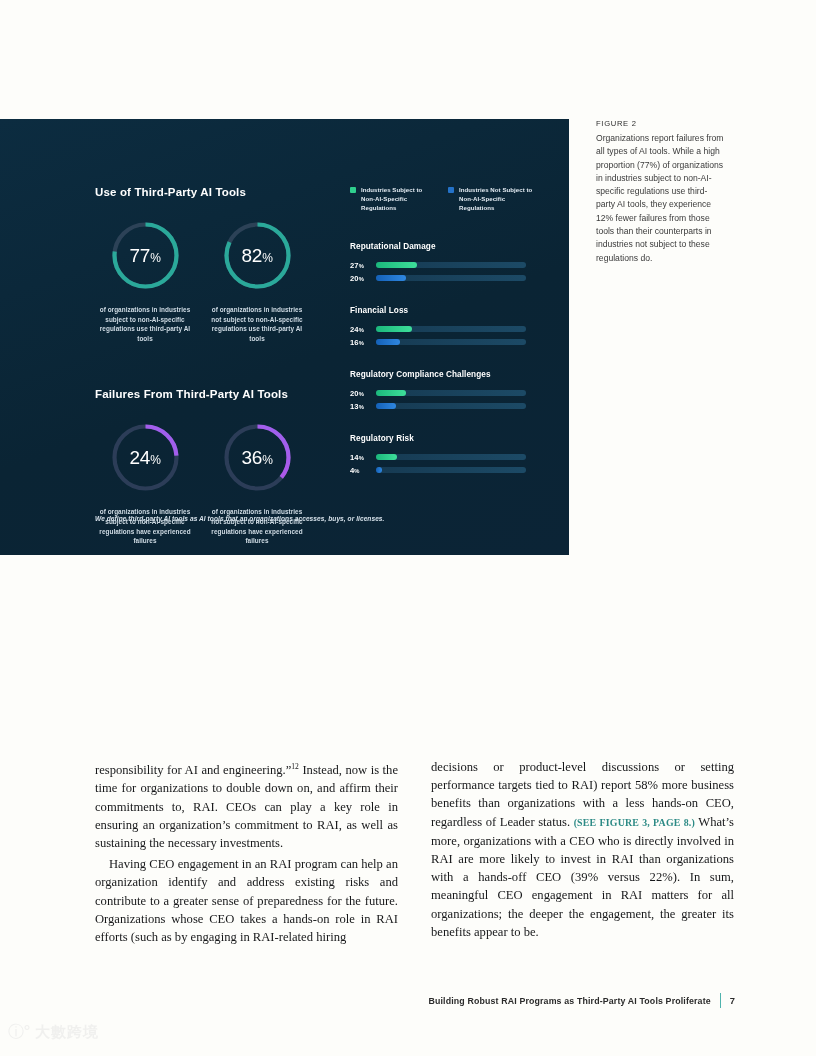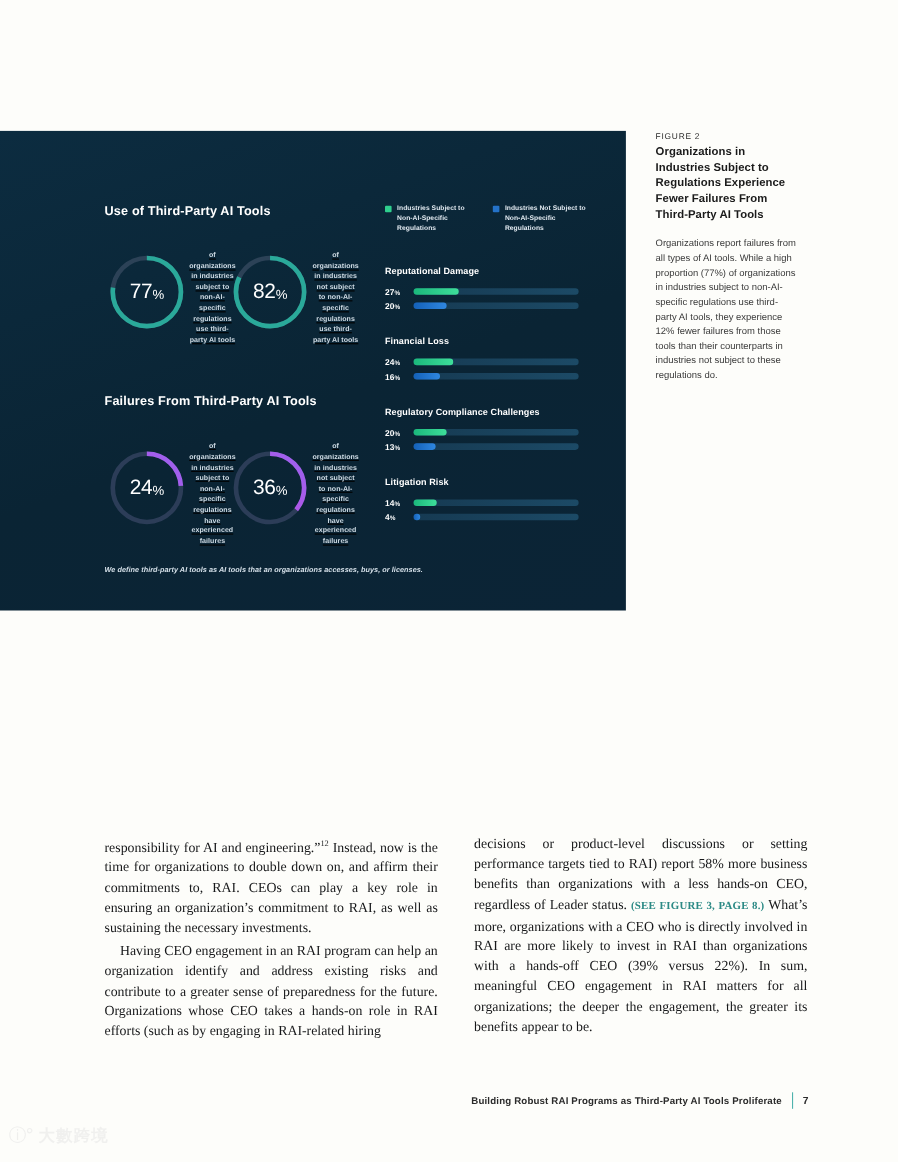--- a/index.html
+++ b/index.html
@@ -49,23 +49,22 @@
   }
 
   
   .donut-row {
     display: flex;
     gap: 12px;
   }
   .donut-cell {
     width: 100px;
     display: flex;
-    flex-direction: row;
+    flex-direction: column;
     align-items: center;
-    text-decoration: underline;
   }
   .donut-wrap {
     position: relative;
     width: 77px;
     height: 77px;
   }
   .donut-wrap svg {
     display: block;
     transform: rotate(-90deg);
   }
@@ -434,42 +433,41 @@
       </div>
       <div class="bar-line">
         <span class="bar-val"><span>13</span><span class="u">%</span></span>
         <span class="bar-track">
           <span class="bar-fill blue" style="width:19.5px"></span>
         </span>
       </div>
     </div>
 
     <div class="bar-group">
-      <div class="bar-group-title">Litigation Risk</div>
+      <div class="bar-group-title">Regulatory Risk</div>
       <div class="bar-line">
         <span class="bar-val"><span>14</span><span class="u">%</span></span>
         <span class="bar-track">
           <span class="bar-fill green" style="width:21px"></span>
         </span>
       </div>
       <div class="bar-line">
         <span class="bar-val"><span>4</span><span class="u">%</span></span>
         <span class="bar-track">
           <span class="bar-fill blue" style="width:6px"></span>
         </span>
       </div>
     </div>
   </div>
 
   <div class="fig-note">We define third-party AI tools as AI tools that an organizations accesses, buys, or licenses.</div>
 </div>
 
 <div id="figure-sidebar">
   <div class="fig-kicker">FIGURE 2</div>
-  <div class="fig-head">Organizations in Industries Subject to Regulations Experience Fewer Failures From Third-Party AI Tools</div>
   <div class="fig-body">Organizations report failures from all types of AI tools. While a high proportion (77%) of organizations in industries subject to non-AI-specific regulations use third-party AI tools, they experience 12% fewer failures from those tools than their counterparts in industries not subject to these regulations do.</div>
 </div>
 
 <div id="body-text">
   <div class="text-col">
     <p><span>responsibility for AI and engineering.”</span><sup>12</sup><span> Instead, now is the time for organizations to double down on, and affirm their commitments to, RAI. CEOs can play a key role in ensuring an organization’s commitment to RAI, as well as sustaining the necessary investments.</span></p>
     <p style="text-indent:14px">Having CEO engagement in an RAI program can help an organization identify and address existing risks and contribute to a greater sense of preparedness for the future. Organizations whose CEO takes a hands-on role in RAI efforts (such as by engaging in RAI-related hiring</p>
   </div>
   <div class="text-col">
     <p><span>decisions or product-level discussions or setting performance targets tied to RAI) report 58% more business benefits than organizations with a less hands-on CEO, regardless of Leader status. </span><span class="xref">(SEE FIGURE 3, PAGE 8.)</span><span> What’s more, organizations with a CEO who is directly involved in RAI are more likely to invest in RAI than organizations with a hands-off CEO (39% versus 22%). In sum, meaningful CEO engagement in RAI matters for all organizations; the deeper the engagement, the greater its benefits appear to be.</span></p>

